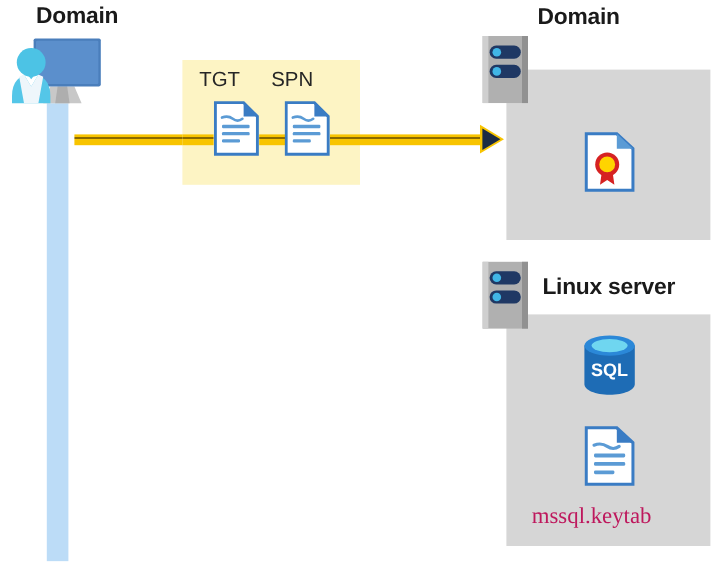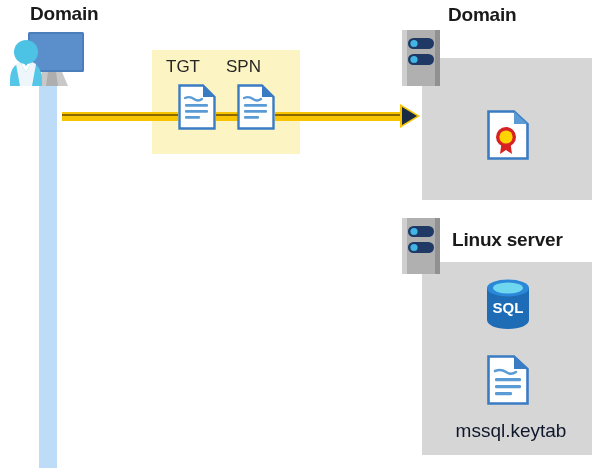--- a/index.html
+++ b/index.html
@@ -89,26 +89,27 @@
   .server-icon { width: 38px; height: 56px; }
   #dc-server    { left: 402px; top: 30px; }
   #linux-server { left: 402px; top: 218px; }
 
   
   #cert-icon   { left: 487px; top: 110px; width: 42px; height: 50px; }
   #sql-icon    { left: 483px; top: 278px; width: 50px; height: 52px; }
   #keytab-icon { left: 487px; top: 355px; width: 42px; height: 50px; }
 
   .keytab-caption {
-    left: 426px;
+    left: 408px;
     top: 420px;
     width: 170px;
     text-align: center;
     font-size: 19px;
-    color: #0f172a;
+    color: #be185d;
+    font-family: Liberation Serif, serif;
   }
 
   
   #client-title { left: 30px;  top: 2px;   width: 120px; }
   #dc-title     { left: 448px; top: 2px;   width: 152px; line-height: 25px;}
   #linux-title  { left: 452px; top: 228px; width: 150px; }
 
   .doc-tgt { left: 178px; top: 84px;  width: 38px; height: 46px; }
   .doc-spn { left: 237px; top: 84px;  width: 38px; height: 46px; }
   #lbl-tgt { left: 166px; top: 57px;  width: 62px; }

